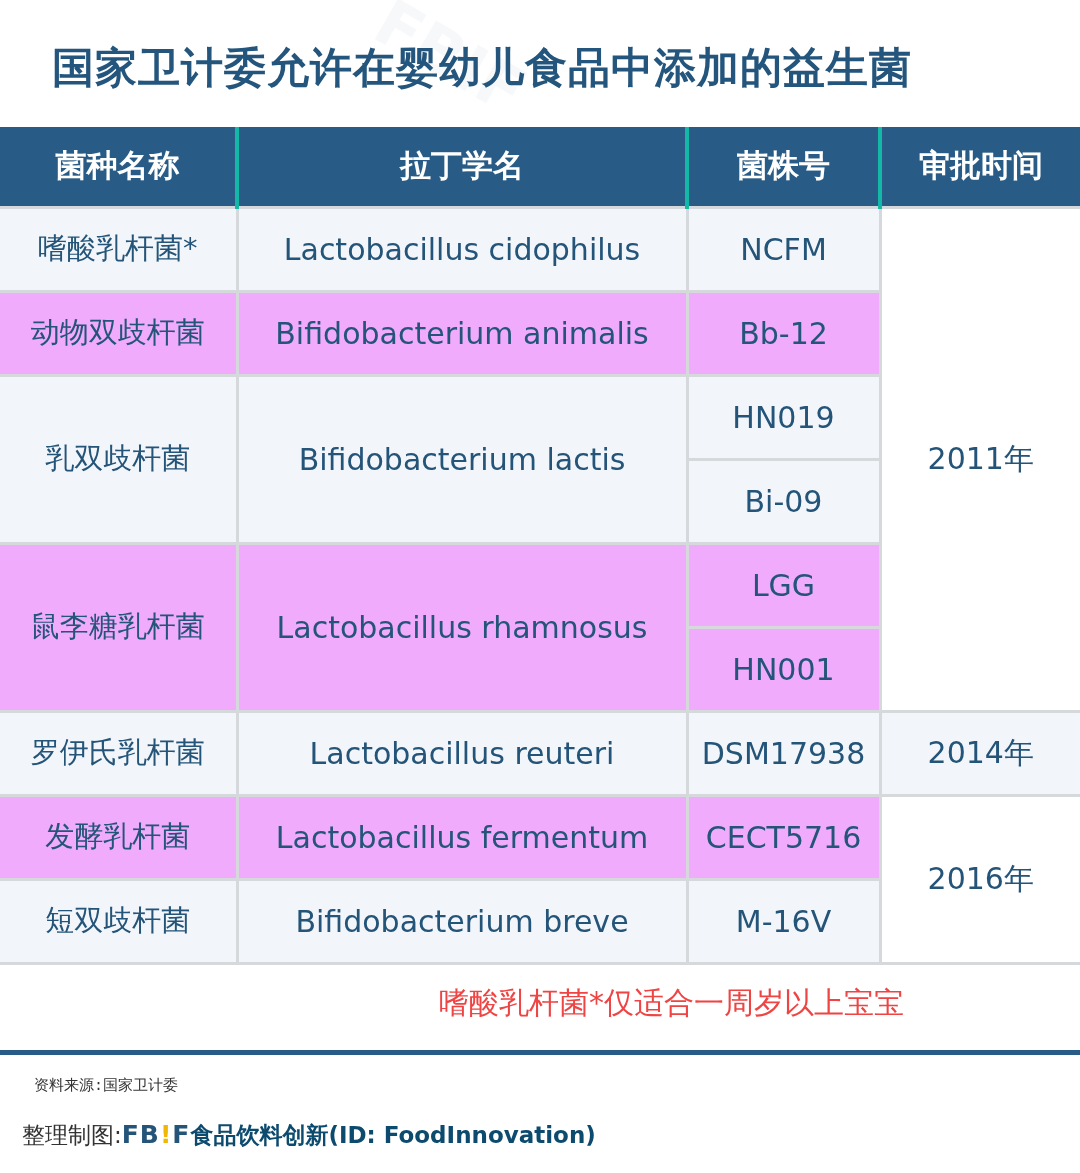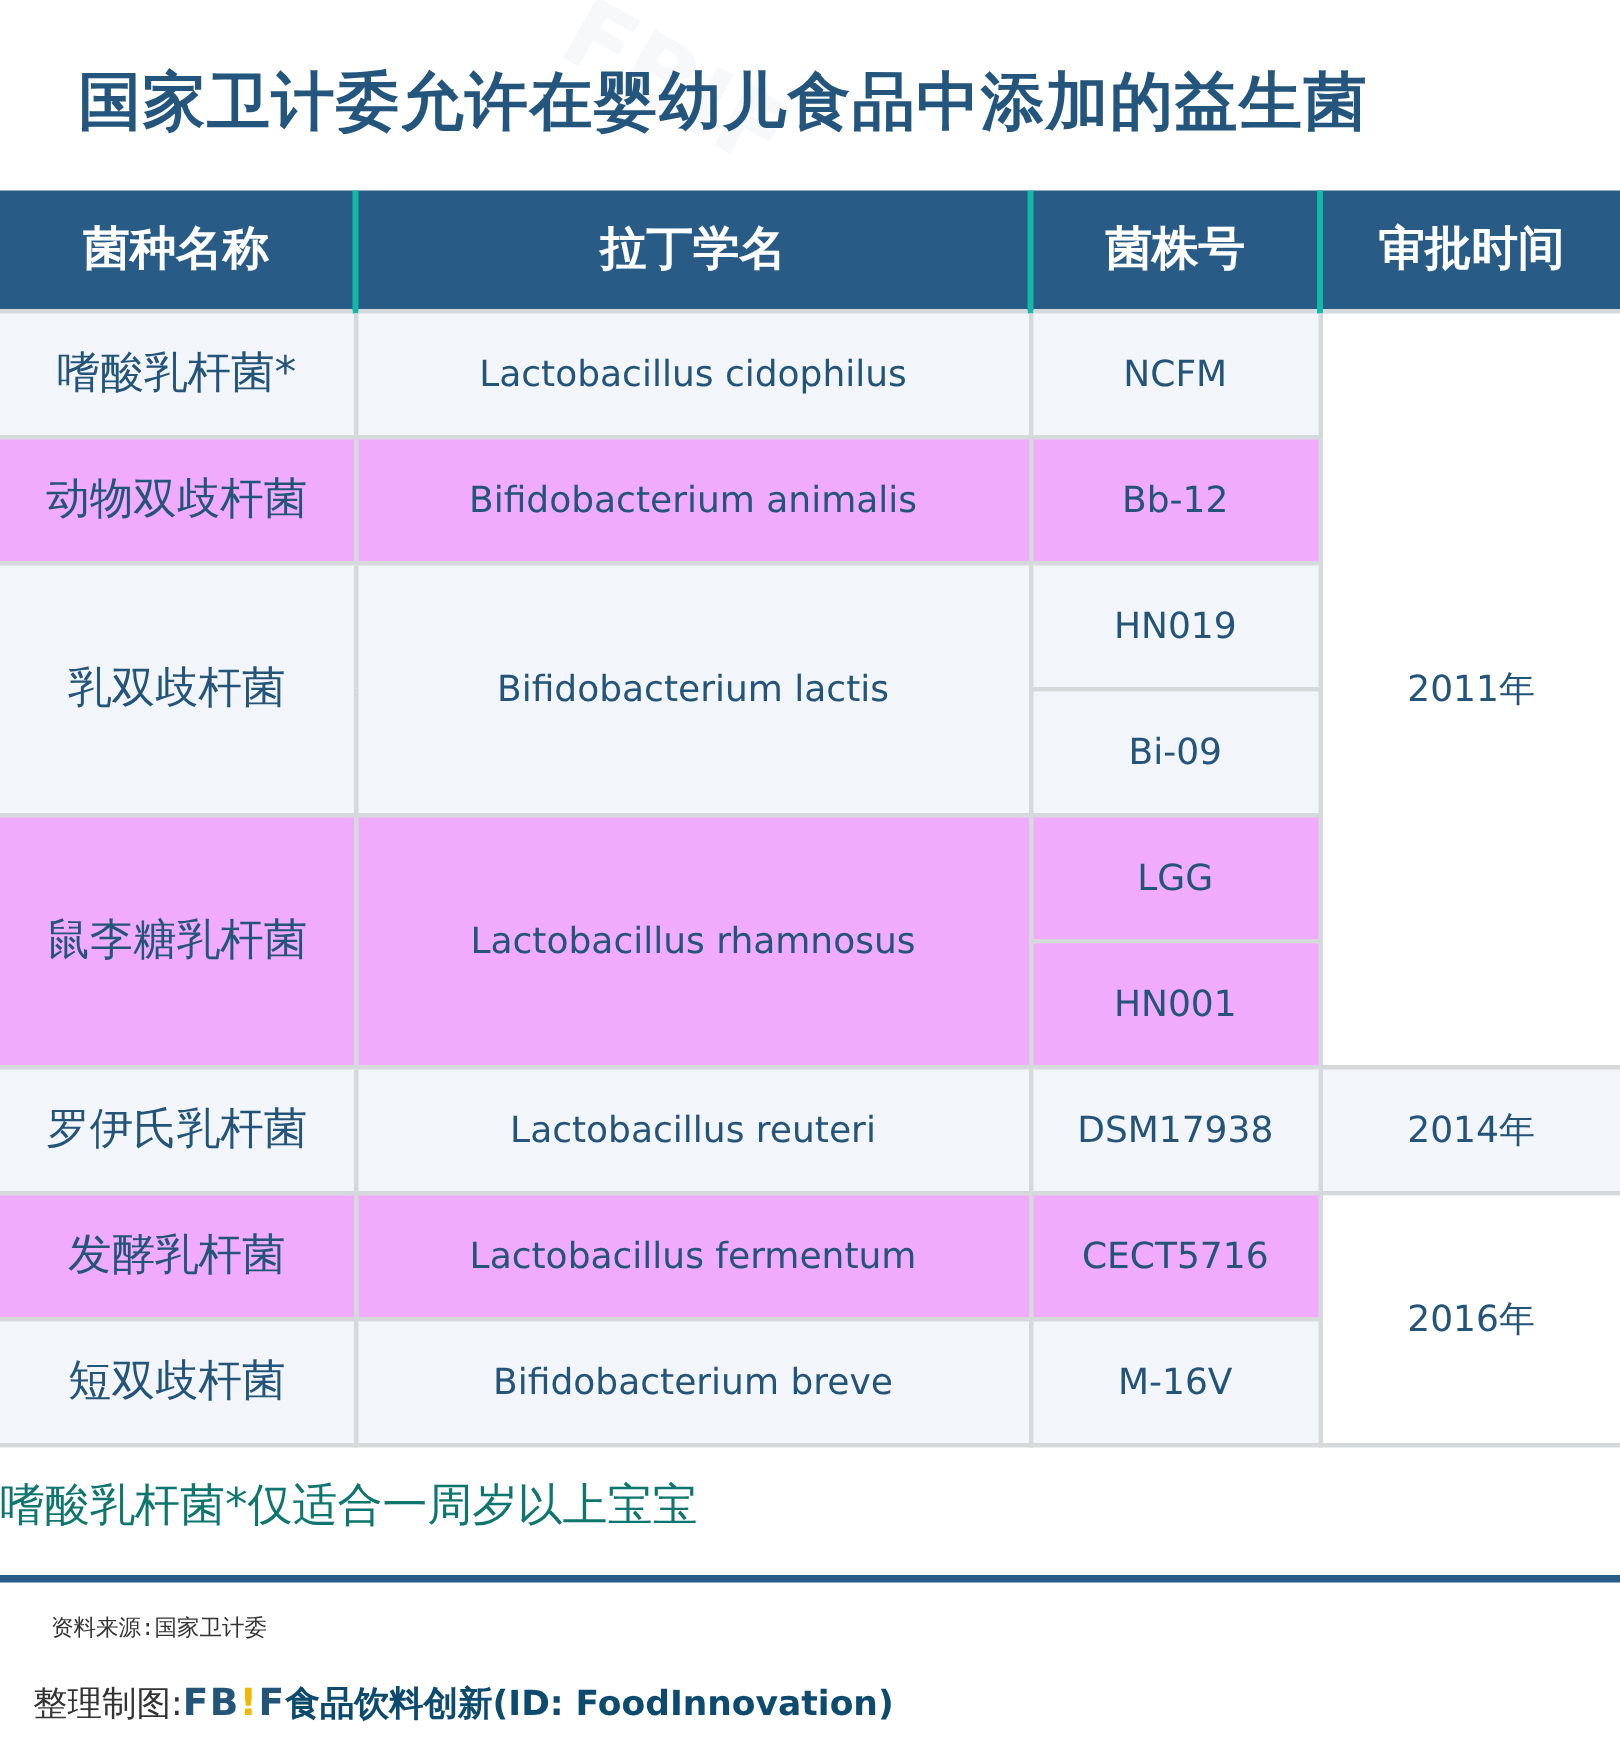--- a/index.html
+++ b/index.html
@@ -18,33 +18,33 @@
   .tbl col.c3 { width: 193px; }
   .tbl col.c4 { width: 200px; }
   .tbl th {
     background: #285b85; color: #ffffff; height: 80px;
     font-size: 31px; font-weight: bold; text-align: center;
     border-left: 4px solid #14b8a6; border-right: 3px solid #c9d3de;
   }
   .tbl th:first-child { border-left: none; }
   .tbl th:last-child { border-right: none; }
   .tbl td {
-    height: 84px; text-align: center; font-size: 24px; color: #245478;
+    height: 84px; text-align: center; font-size: 30px; color: #245478;
     border: 3px solid #d6d9dc; vertical-align: middle;
   }
   .tbl td:first-child { border-left: none; }
   .tbl td.last { border-right: none; }
   .tbl tr.light td { background: #f2f6fb; }
   .tbl tr.white td { background: #f0abfc; }
   .tbl td.year { background: #ffffff !important; }
   .tbl tr.light td.year.lightyear { background: #f2f6fb !important; margin-left: 28px; }
   .tbl td.cn { font-size: 29px; }
   .note {
-    position: absolute; left: 0; top: 983px; width: 904px; text-align: left;
-    font-size: 30px; color: #0f766e;
+    position: absolute; left: 0; top: 983px; width: 904px; text-align: right;
+    font-size: 30px; color: #ef4444;
   }
   .rule { position: absolute; left: 0; top: 1050px; width: 1080px; height: 5px; background: #285b85; }
   .src { position: absolute; left: 34px; top: 1076px; font-size: 15px; color: #333333; font-family: Liberation Mono, monospace; }
   .credit { position: absolute; left: 22px; top: 1120px; font-size: 23px; color: #333333; white-space: nowrap; }
   .credit .brand { color: #0c4a6e; font-weight: bold; }
   .credit .logo { font-weight: bold; color: #245478; font-size: 25px; letter-spacing: 1px; }
   .credit .logo .bang { color: #f2b705; }
   .wm {
     position: absolute; font-size: 64px; font-weight: bold; color: rgba(150,170,190,0.08);
     transform: rotate(30deg); pointer-events: none;

